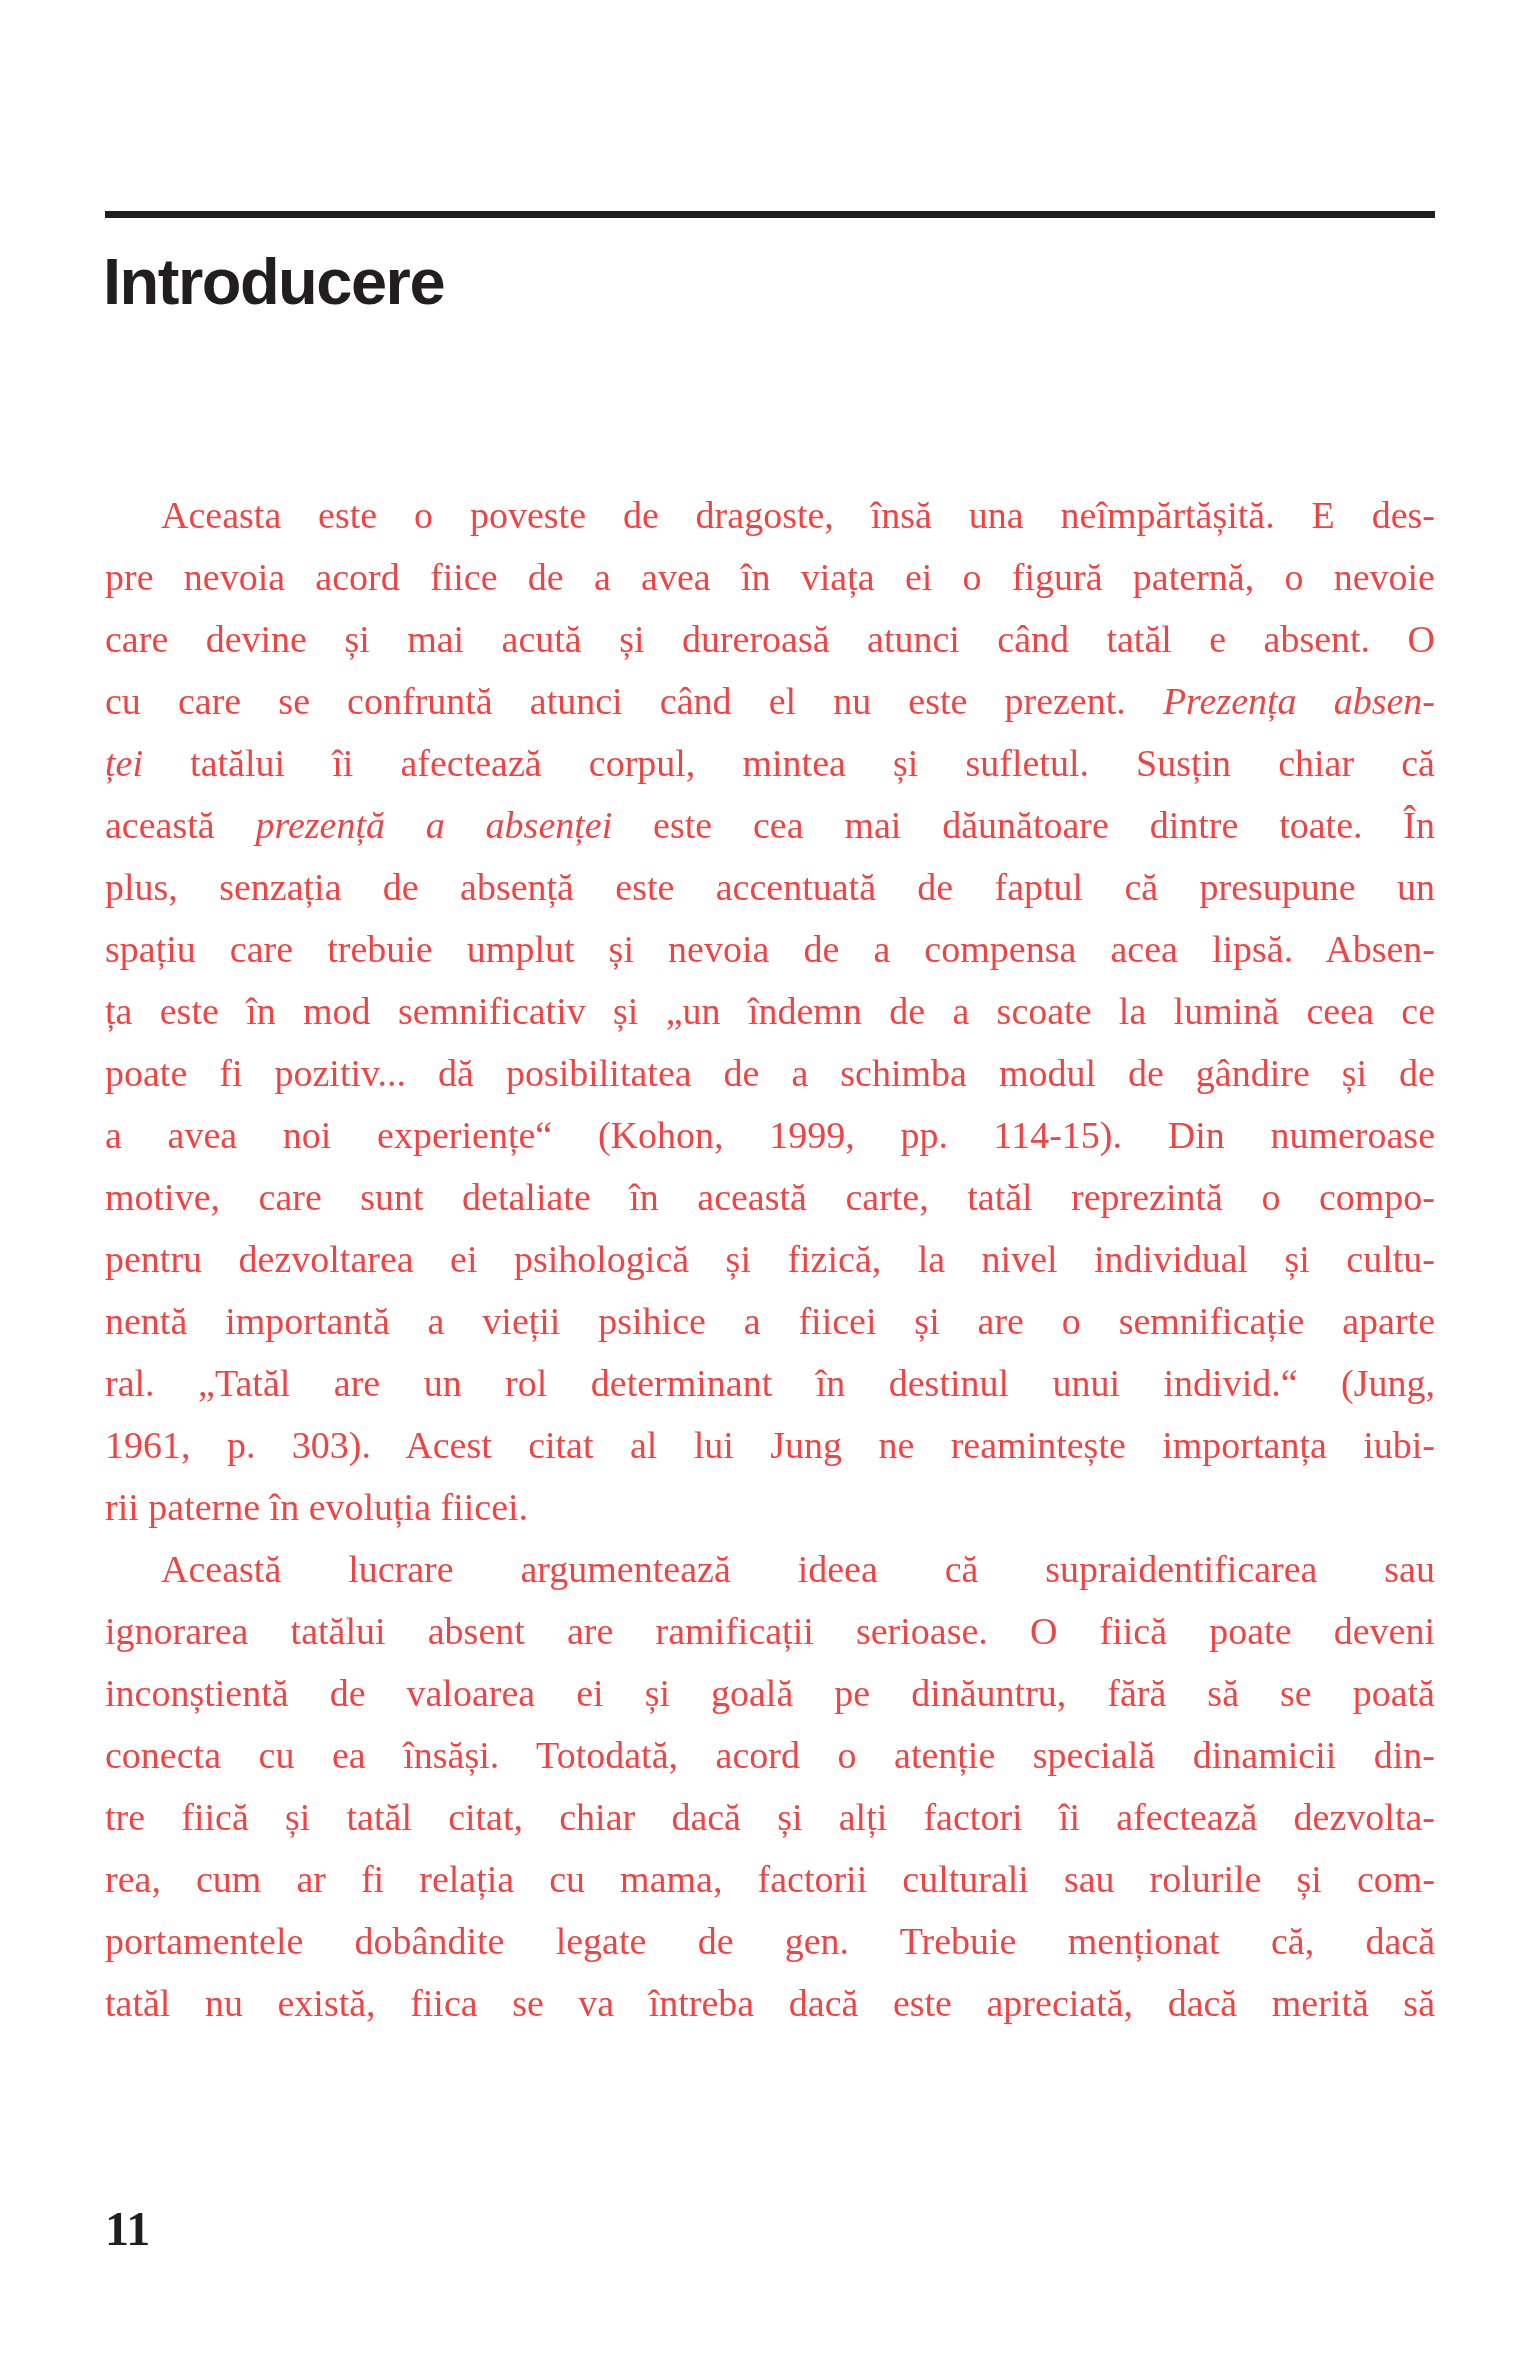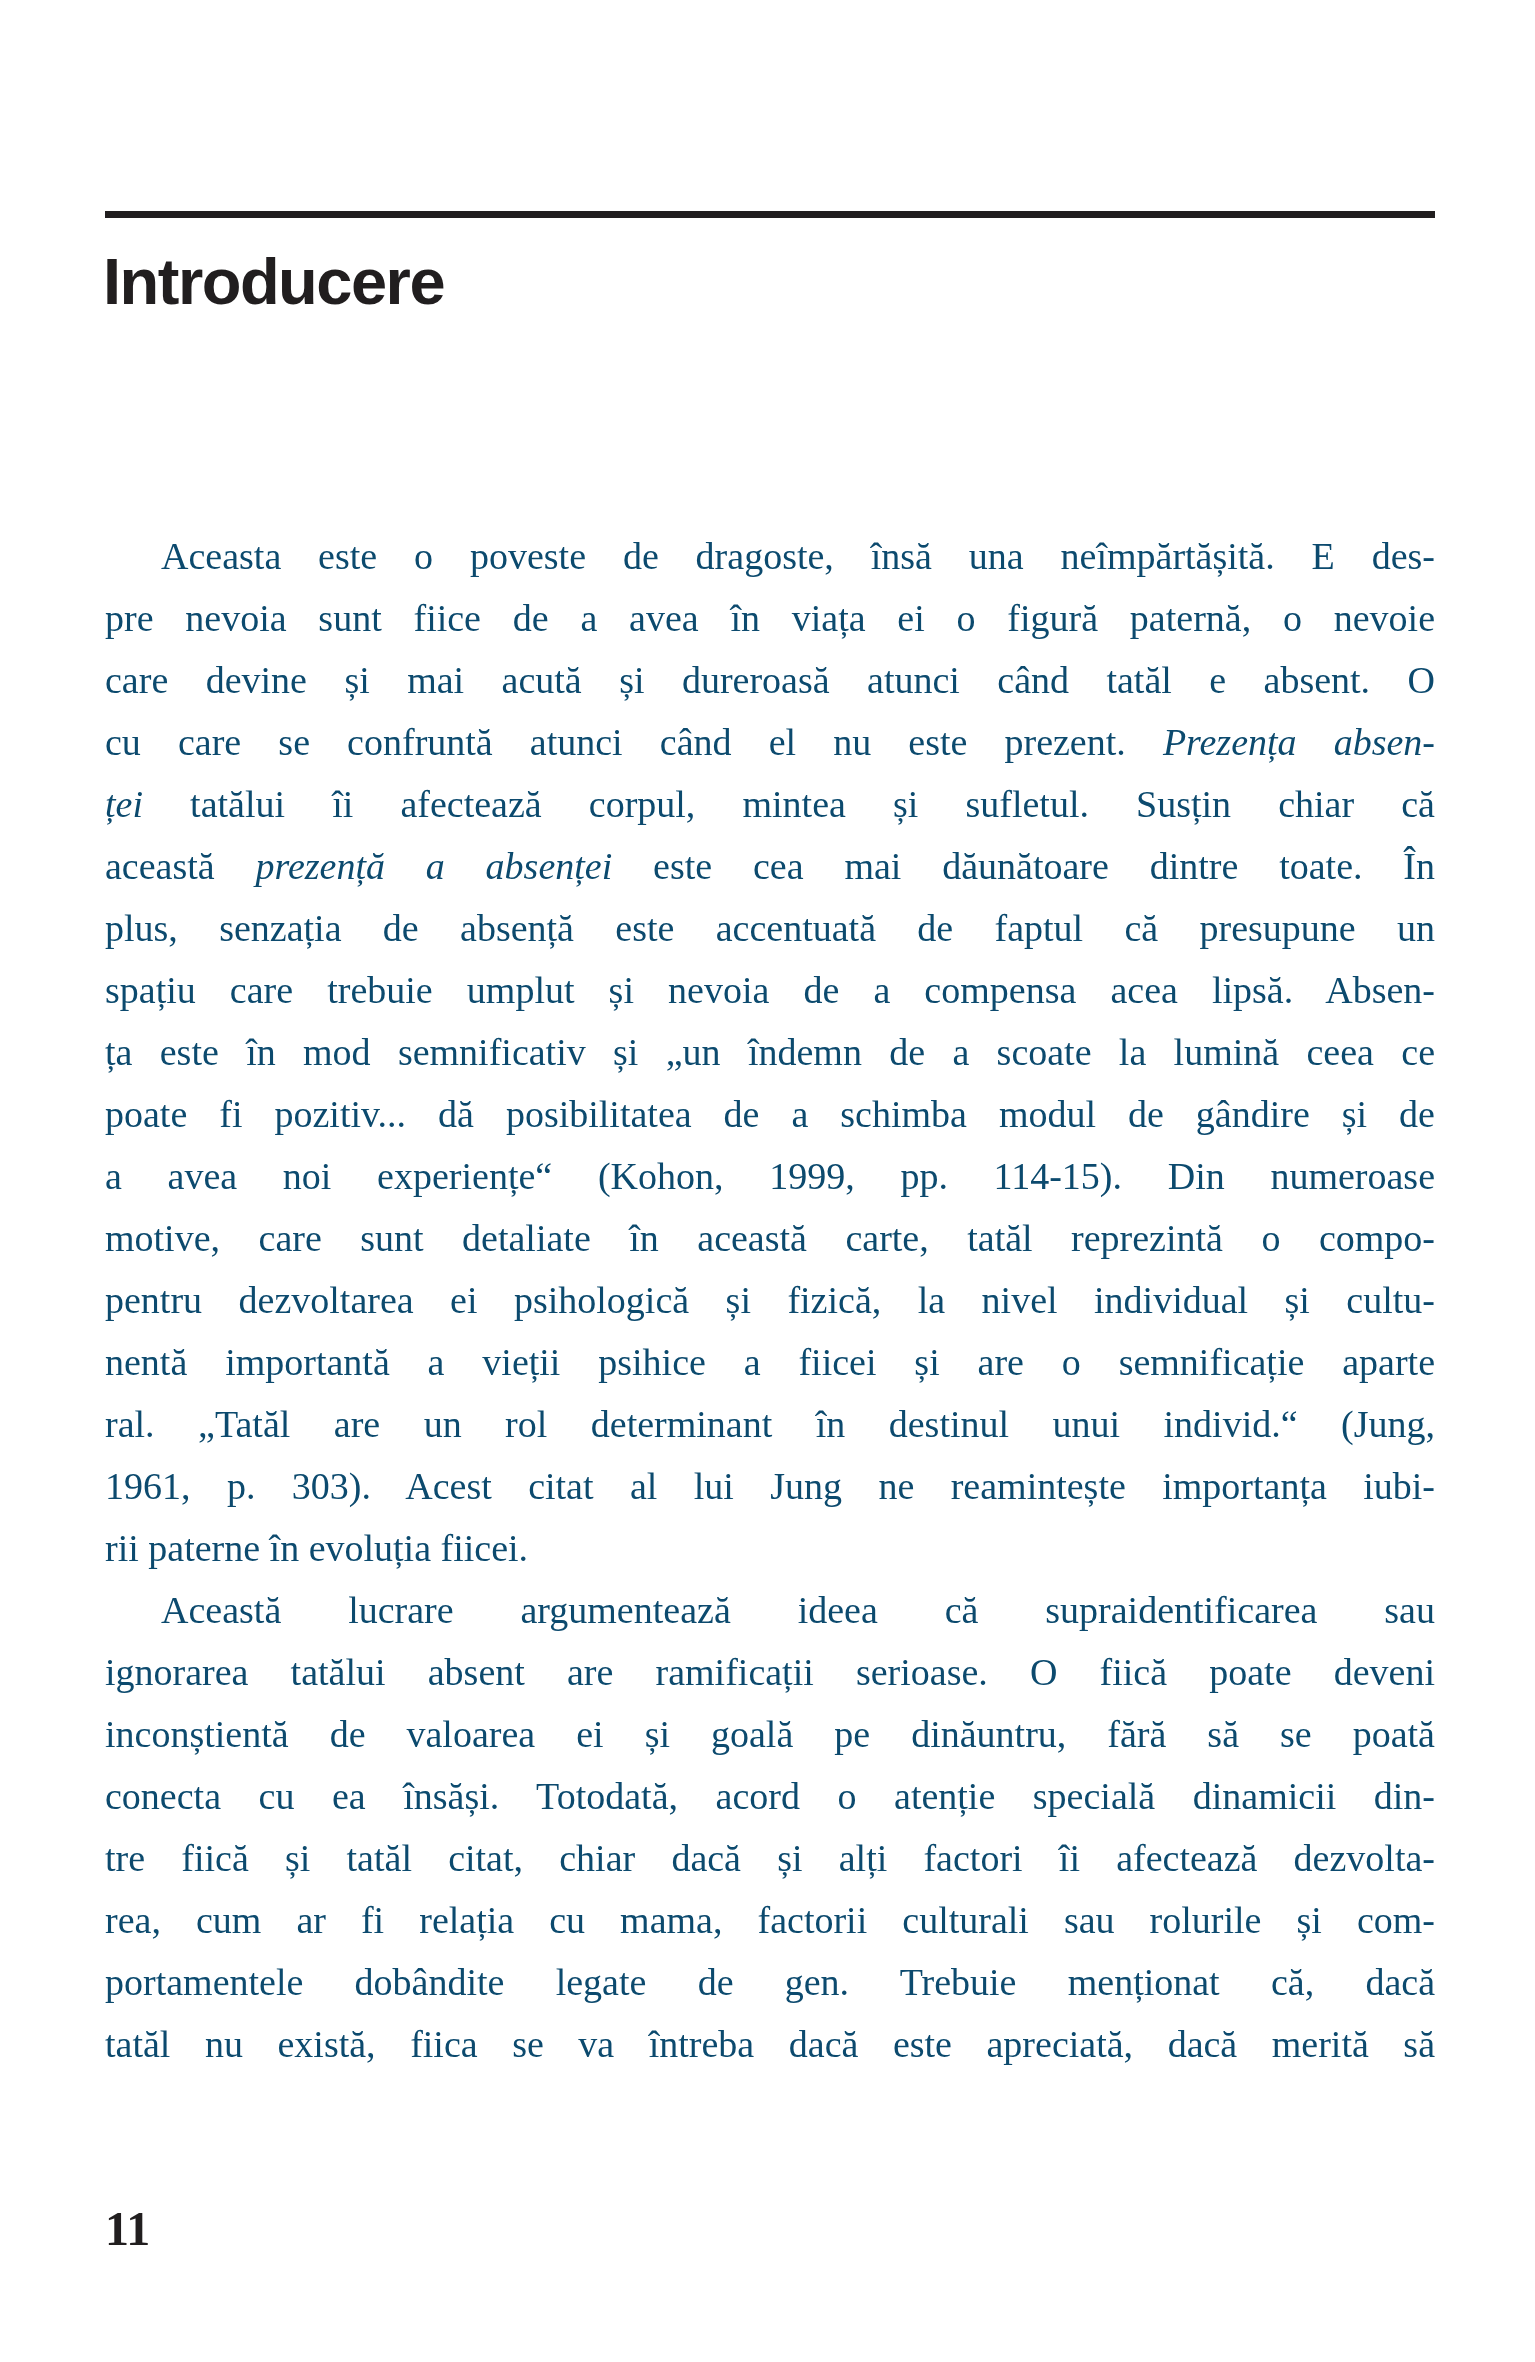--- a/index.html
+++ b/index.html
@@ -35,26 +35,26 @@
     font-family: "Liberation Sans", sans-serif;
     font-weight: 700;
     font-size: 65px;
     line-height: 70px;
     letter-spacing: -1.5px;
     color: #211e1f;
   }
   .body-text {
     position: absolute;
     left: 105px;
-    top: 525px;
+    top: 484px;
     width: 1330px;
     font-family: "Liberation Serif", serif;
     font-size: 38px;
     line-height: 62px;
-    color: #0c4a6e;
+    color: #ef4444;
   }
   .line {
     height: 62px;
     text-align: justify;
     text-align-last: justify;
     overflow: visible;
   }
   .line.no-just {
     text-align-last: left;
   }
@@ -78,21 +78,21 @@
   }
 </style>
 </head>
 <body>
 
 <div class="page">
   <hr class="rule">
   <h1 class="title">Introducere</h1>
   <div class="body-text">
       <div class="line indent"><span>Aceasta este o poveste de dragoste, însă una neîmpărtășită. E des-</span></div>
-      <div class="line"><span>pre nevoia sunt fiice de a avea în viața ei o figură paternă, o nevoie</span></div>
+      <div class="line"><span>pre nevoia acord fiice de a avea în viața ei o figură paternă, o nevoie</span></div>
       <div class="line"><span>care devine și mai acută și dureroasă atunci când tatăl e absent. O</span></div>
       <div class="line"><span>cu care se confruntă atunci când el nu este prezent. </span><span class="it">Prezența absen-</span></div>
       <div class="line"><span class="it">ței</span><span> tatălui îi afectează corpul, mintea și sufletul. Susțin chiar că</span></div>
       <div class="line"><span>această </span><span class="it">prezență a absenței</span><span> este cea mai dăunătoare dintre toate. În</span></div>
       <div class="line"><span>plus, senzația de absență este accentuată de faptul că presupune un</span></div>
       <div class="line"><span>spațiu care trebuie umplut și nevoia de a compensa acea lipsă. Absen-</span></div>
       <div class="line"><span>ța este în mod semnificativ și „un îndemn de a scoate la lumină ceea ce</span></div>
       <div class="line"><span>poate fi pozitiv... dă posibilitatea de a schimba modul de gândire și de</span></div>
       <div class="line"><span>a avea noi experiențe“ (Kohon, 1999, pp. 114-15). Din numeroase</span></div>
       <div class="line"><span>motive, care sunt detaliate în această carte, tatăl reprezintă o compo-</span></div>

